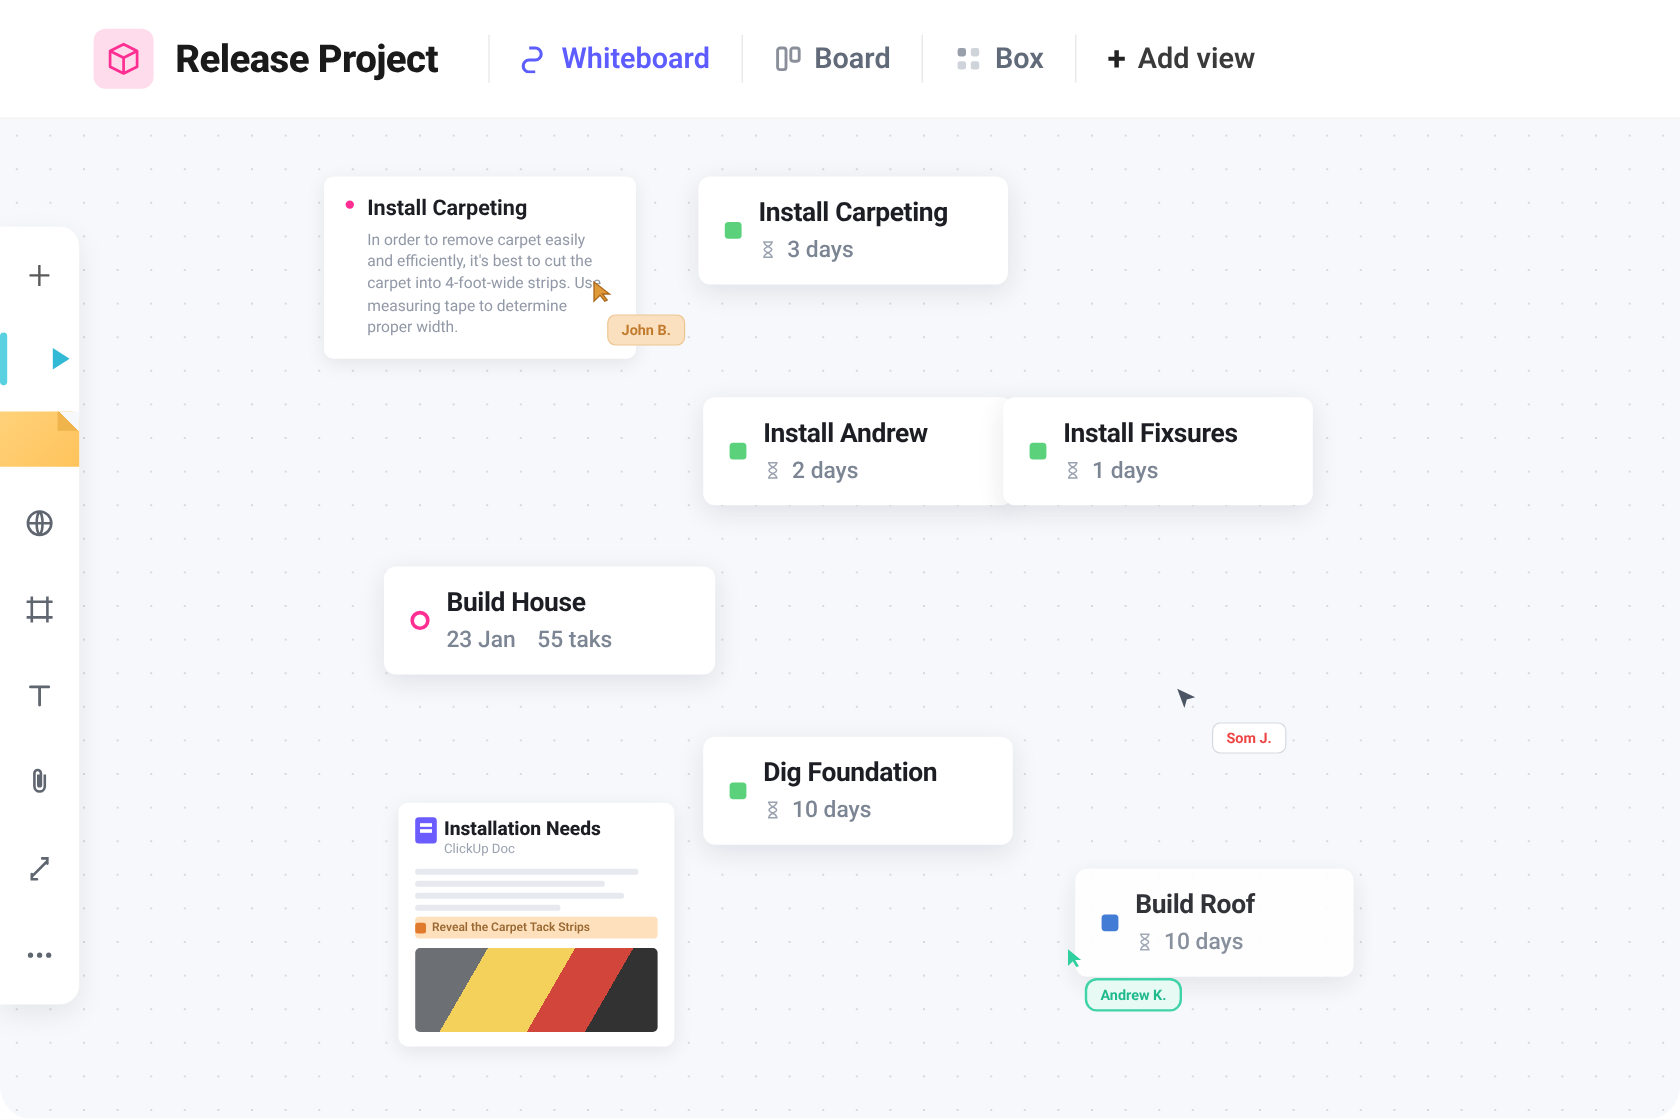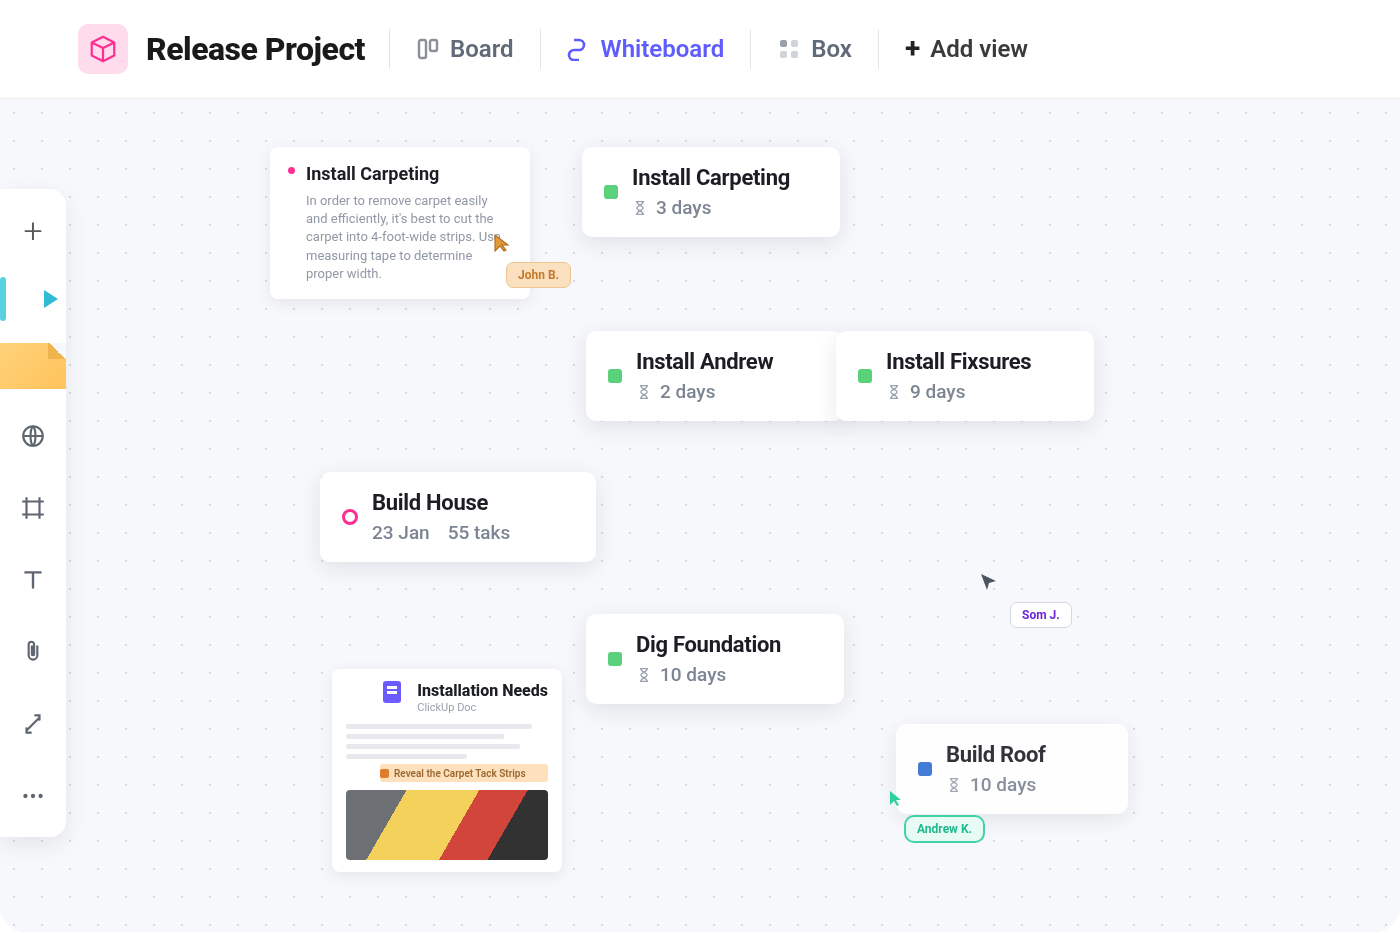--- a/index.html
+++ b/index.html
@@ -3,21 +3,21 @@
 <meta charset="utf-8">
 <style>
   * { margin: 0; padding: 0; box-sizing: border-box; font-family: -apple-system, BlinkMacSystemFont, "Segoe UI", Roboto, Helvetica, Arial, sans-serif; }
   html,body { width:1400px; height:933px; background:#fff; overflow:hidden; }
   body { border-radius:28px; }
 
   
   .header { display:flex; align-items:center; gap:18px; padding:24px 40px 24px 78px; border-bottom:1px solid #f0f0f0;}
   .logo { width:50px; height:50px; border-radius:10px; background:#ffdceb; display:flex; align-items:center; justify-content:center; }
   .logo svg { width:30px; height:30px; }
-  .title { font-size:32px; font-weight:800; color:#1a1a1a; letter-spacing:-.5px; margin-right:6px;}
+  .title { font-size:32px; font-weight:800; color:#1a1a1a; letter-spacing:-.5px; margin-right:24px;}
   .tabs { display:flex; align-items:center; gap:0; }
   .tab { display:flex; align-items:center; gap:10px; font-size:24px; font-weight:600; color:#616a78; padding:6px 26px; border-left:1px solid #e4e4e8; cursor:pointer;}
   .tab.active { color:#5d5cff; }
   .tab svg { width:24px; height:24px; }
   .tab.addview { color:#3a3a3a; font-weight:600;}
   .plus-sign{font-size:28px; font-weight:700; color:#222; line-height:1;}
 
   
   .canvas { position:relative; width:100%; height:calc(100% - 100px); background:#f7f8fb;
     background-image:radial-gradient(#d6d9e0 1px, transparent 1px);
@@ -46,61 +46,61 @@
 
   
   .note{position:absolute; width:260px; background:#fff; border-radius:8px; box-shadow:0 4px 16px rgba(0,0,0,.08); padding:16px 18px;}
   .note .bullet{position:absolute; left:18px; top:20px; width:7px;height:7px;border-radius:50%;background:#ff2e92;}
   .note .ntitle{font-size:18px; font-weight:700; color:#1c1e24; margin-left:18px;}
   .note .nbody{font-size:13px; color:#9198a6; line-height:1.4; margin-top:8px; margin-left:18px;}
 
   
   .userlabel{position:absolute; padding:5px 11px; border-radius:7px; font-size:12px; font-weight:700;}
   .john{ background:#fbe0c0; color:#c27a2c; border:1px solid #ecc691;}
-  .som{ background:#fff; color:#6d28d9; border:1px solid #d5d9e0;}
+  .som{ background:#fff; color:#ef4444; border:1px solid #d5d9e0;}
   .andrew{ background:#e7fbf4; color:#1fb98c; border:2px solid #3fd3a8; border-radius:10px;}
   .cursor-arrow{position:absolute;}
 
   
   .doc { position:absolute; width:230px; background:#fff; border-radius:8px; box-shadow:0 4px 16px rgba(0,0,0,.08); padding:12px 14px;}
   .doc .dicon{width:18px;height:22px;border-radius:3px;background:#6a5cff; display:inline-block; position:relative;}
   .doc .dicon:after{content:""; position:absolute; left:4px; top:5px; right:4px; height:3px; background:#fff; box-shadow:0 5px 0 #fff;}
   .doc .dtitle{font-size:16px; font-weight:800; color:#1c1e24;}
   .doc .dsub{font-size:11px; color:#9aa2b0; margin-top:1px;}
   .doc .lines{margin-top:10px;}
   .doc .lines div{height:5px; background:#e7e9ef; border-radius:2px; margin-bottom:5px;}
-  .doc .hl{background:#ffe0bc; height:18px; border-radius:3px; display:flex; align-items:center; padding:0 0; font-size:10px; color:#9b6a34; font-weight:600;margin-left:34px;}
+  .doc .hl{background:#ffe0bc; height:18px; border-radius:3px; display:flex; align-items:center; padding:0 0; font-size:10px; color:#9b6a34; font-weight:600;}
   .doc .img{margin-top:8px; height:70px; border-radius:4px; background:linear-gradient(120deg,#6c7075 0 25%, #f4d15a 25% 55%, #d2453a 55% 75%, #323232 75% 100%);}
 
   
   .arrows{position:absolute; inset:0; pointer-events:none;}
 </style>
 </head>
 <body>
 
 <div class="header">
   <div class="logo">
     <svg viewBox="0 0 32 32">
         <path fill="none" stroke="#ff2e92" stroke-width="2.4" stroke-linejoin="round" d="M16 3 L28 9 L28 23 L16 29 L4 23 L4 9 Z M4 9 L16 15 L28 9 M16 15 L16 29"></path>
       </svg>
   </div>
   <div class="title">Release Project</div>
   <div class="tabs">
+    <div class="tab active">
+      <svg viewBox="0 0 24 24">
+          <path fill="none" stroke="#5d5cff" stroke-width="2.6" d="M7 3h5a5 5 0 0 1 5 5v0a5 5 0 0 1-5 5H7a5 5 0 0 0-5 5v0a5 5 0 0 0 5 5h5"></path>
+        </svg>
+      <span>Whiteboard</span>
+    </div>
     <div class="tab">
       <svg viewBox="0 0 24 24">
           <rect x="3" y="3" width="7" height="18" rx="2" fill="none" stroke="#8a8f9a" stroke-width="2.4"></rect>
           <rect x="14" y="3" width="7" height="11" rx="2" fill="none" stroke="#8a8f9a" stroke-width="2.4"></rect>
         </svg>
       <span>Board</span>
-    </div>
-    <div class="tab active">
-      <svg viewBox="0 0 24 24">
-          <path fill="none" stroke="#5d5cff" stroke-width="2.6" d="M7 3h5a5 5 0 0 1 5 5v0a5 5 0 0 1-5 5H7a5 5 0 0 0-5 5v0a5 5 0 0 0 5 5h5"></path>
-        </svg>
-      <span>Whiteboard</span>
     </div>
     <div class="tab">
       <svg viewBox="0 0 24 24">
           <rect x="3" y="3" width="7" height="7" rx="2" fill="#9aa0ab"></rect>
           <rect x="14" y="3" width="7" height="7" rx="2" fill="#cfd3da"></rect>
           <rect x="3" y="14" width="7" height="7" rx="2" fill="#cfd3da"></rect>
           <rect x="14" y="14" width="7" height="7" rx="2" fill="#cfd3da"></rect>
         </svg>
       <span>Box</span>
     </div>
@@ -221,21 +221,21 @@
 
   <div class="card" style="left:836px; top:232px; width:258px;">
     <div class="row">
       <div class="status-dot green"></div>
       <div style="flex:1">
         <div class="card-title">Install Fixsures</div>
         <div class="card-sub">
             <svg viewBox="0 0 16 20">
               <path d="M3 2h10 M3 18h10 M4 2c0 5 8 5 8 8s-8 3-8 8 M12 2c0 5-8 5-8 8s8 3 8 8" stroke="#9aa2b0" stroke-width="1.6" fill="none"></path>
             </svg>
-            <span>9 days</span>
+            <span>1 days</span>
           </div>
       </div>
     </div>
   </div>
 
   <div class="card" style="left:320px; top:373px; width:276px;">
     <div class="row">
       <div class="ring"></div>
       <div style="flex:1">
         <div class="card-title">Build House</div>
@@ -282,21 +282,21 @@
       <path d="M3 3 L18 10 L11 12 L9 19 Z" fill="#4b5563"></path>
     </svg>
   <div class="userlabel som" style="left:1010px; top:503px;">Som J.</div>
 
   <svg class="cursor-arrow" style="left:888px; top:690px;" width="16" height="18">
       <path d="M2 2 L2 16 L6 12 L9 17 L11 16 L8 11 L13 11 Z" fill="#2fcf9f"></path>
     </svg>
   <div class="userlabel andrew" style="left:904px; top:716px;">Andrew K.</div>
 
   <div class="doc" style="left:332px; top:570px;">
-    <div style="display:flex; gap:16px; align-items:flex-start;justify-content:flex-end;">
+    <div style="display:flex; gap:6px; align-items:flex-start;">
       <span class="dicon"></span>
       <div>
         <div class="dtitle">Installation Needs</div>
         <div class="dsub">ClickUp Doc</div>
       </div>
     </div>
     <div class="lines">
       <div style="width:92%"></div>
         <div style="width:78%"></div>
         <div style="width:86%"></div>

